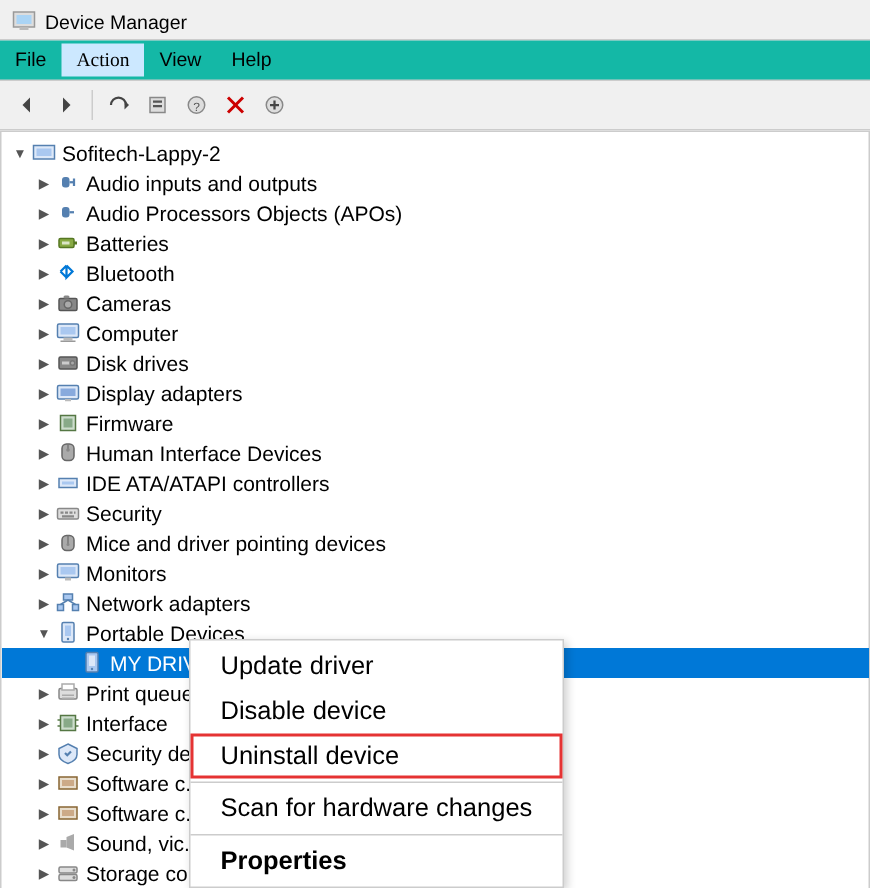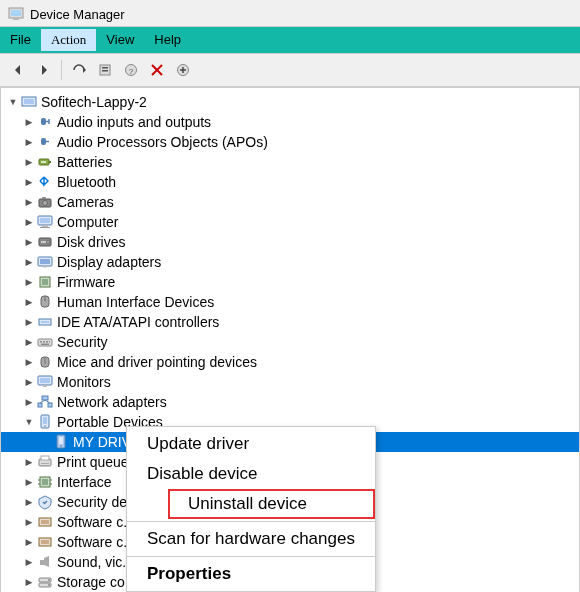--- a/index.html
+++ b/index.html
@@ -157,21 +157,20 @@
     }
     .context-menu-item {
       padding: 5px 20px;
       cursor: pointer;
       font-size: 17px;
       color: #000;
     }
     .context-menu-item.uninstall {
       outline: 2px solid #e53333;
       outline-offset: -2px;
-      margin-left: 41px;
     }
     .context-menu-separator {
       height: 1px;
       background: #ccc;
       margin: 2px 0;
     }
     .context-menu-bold {
       font-weight: bold;
     }
   </style>

